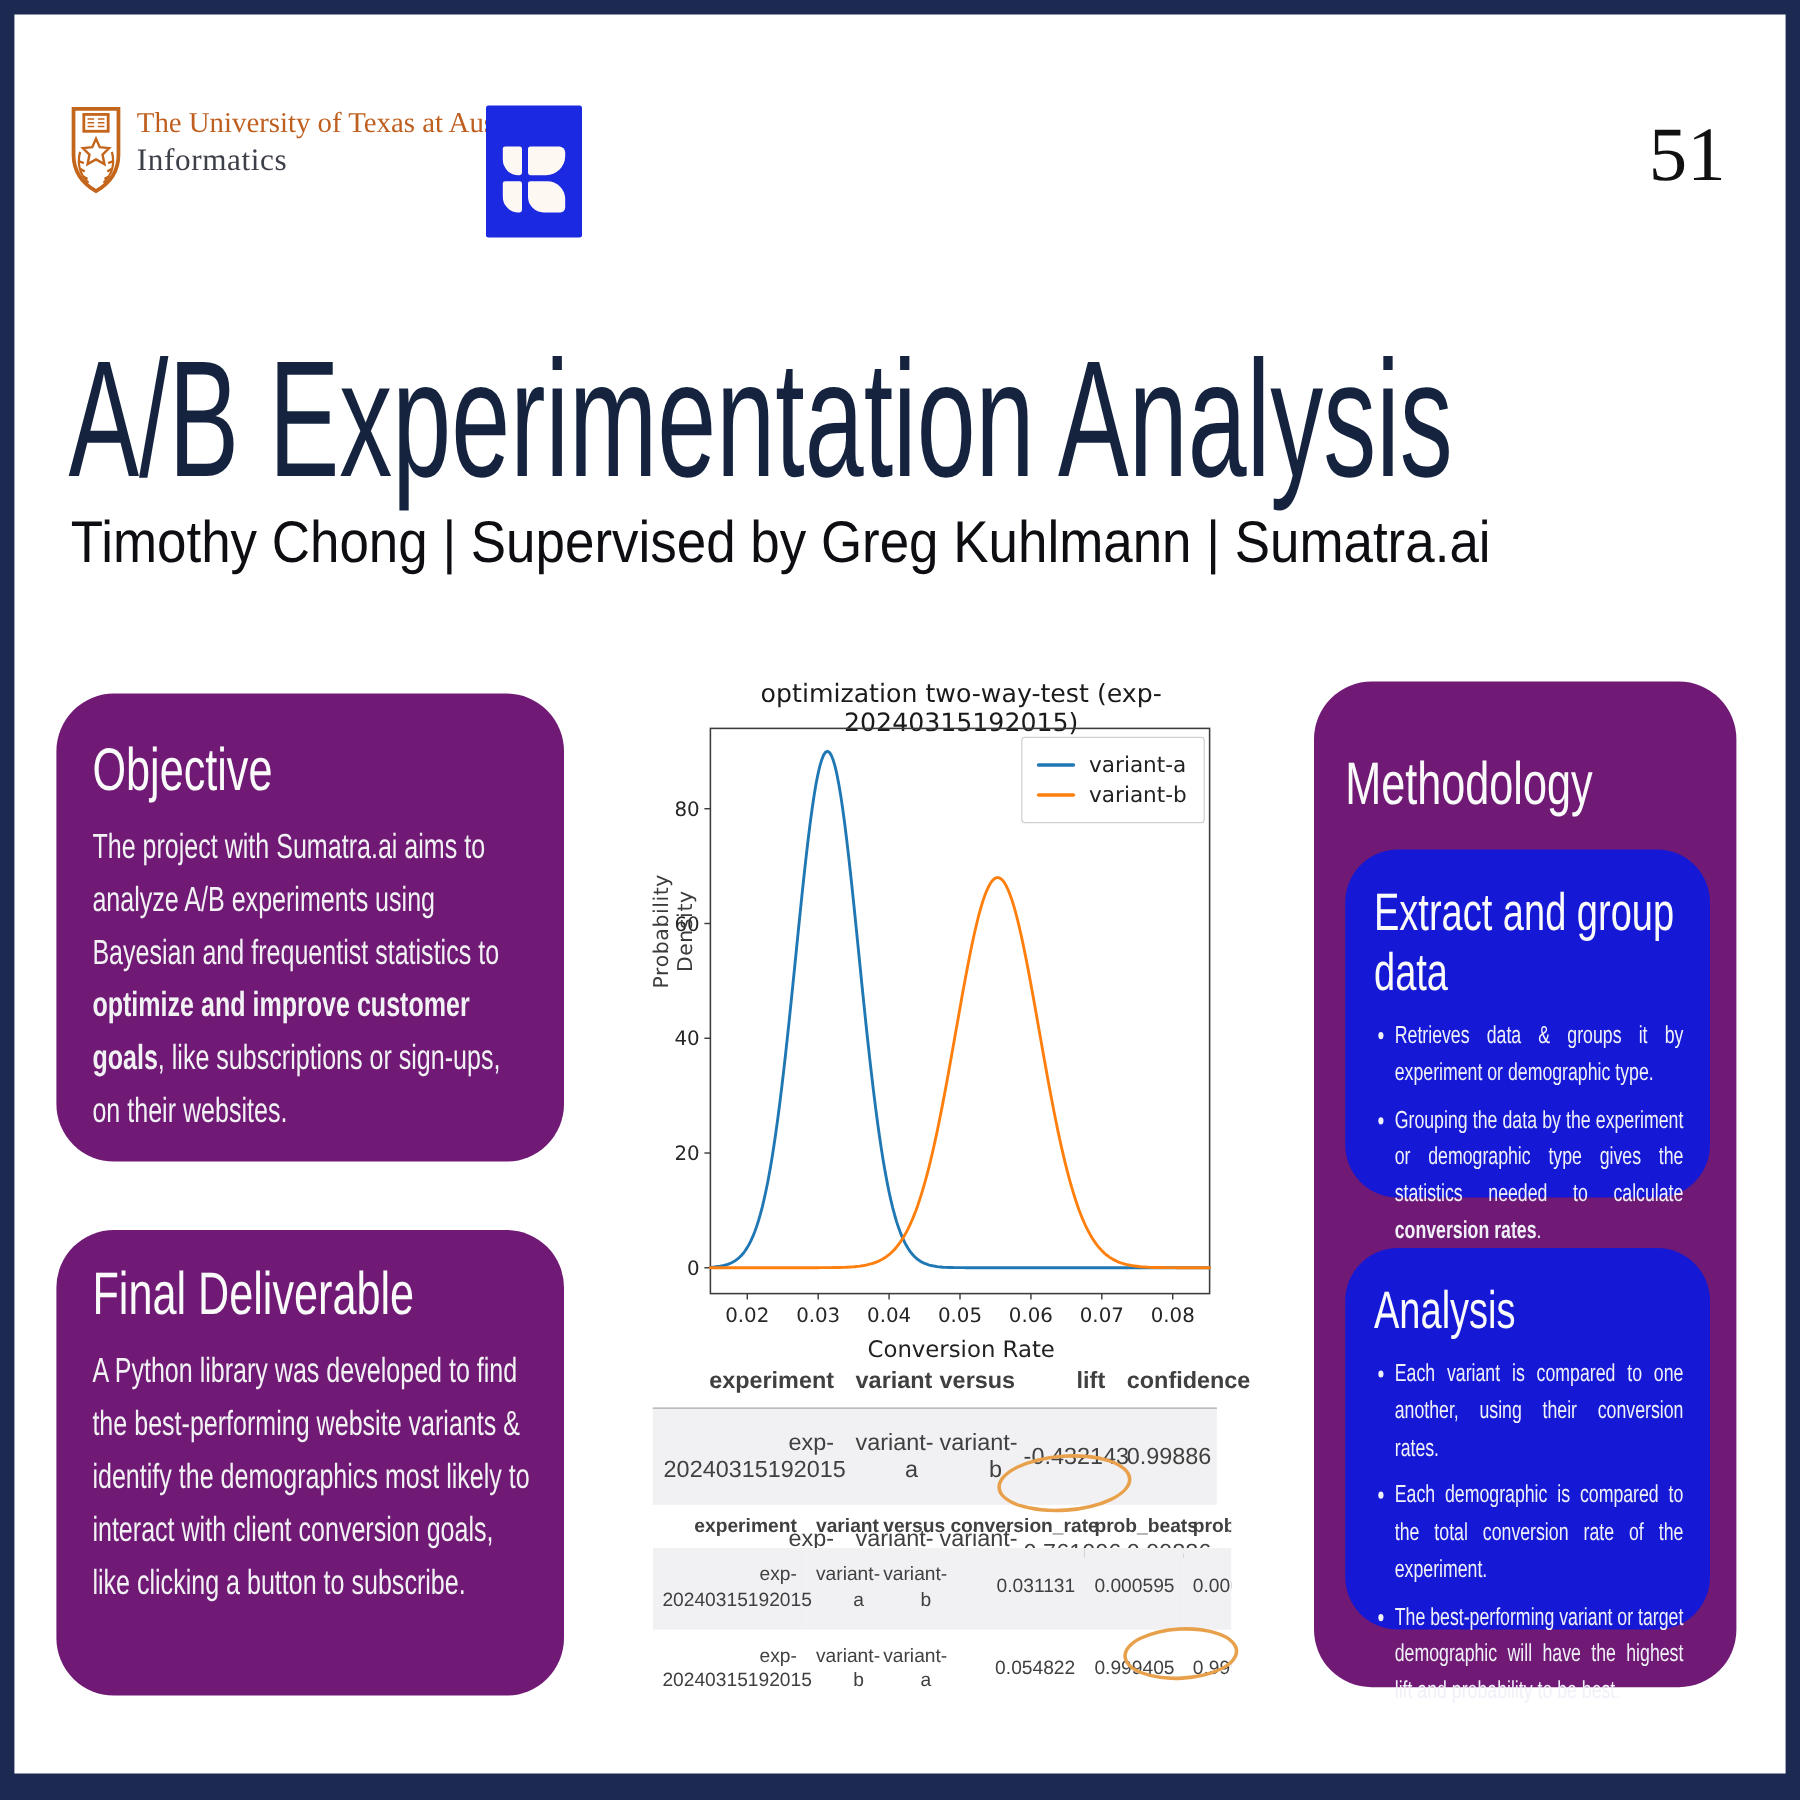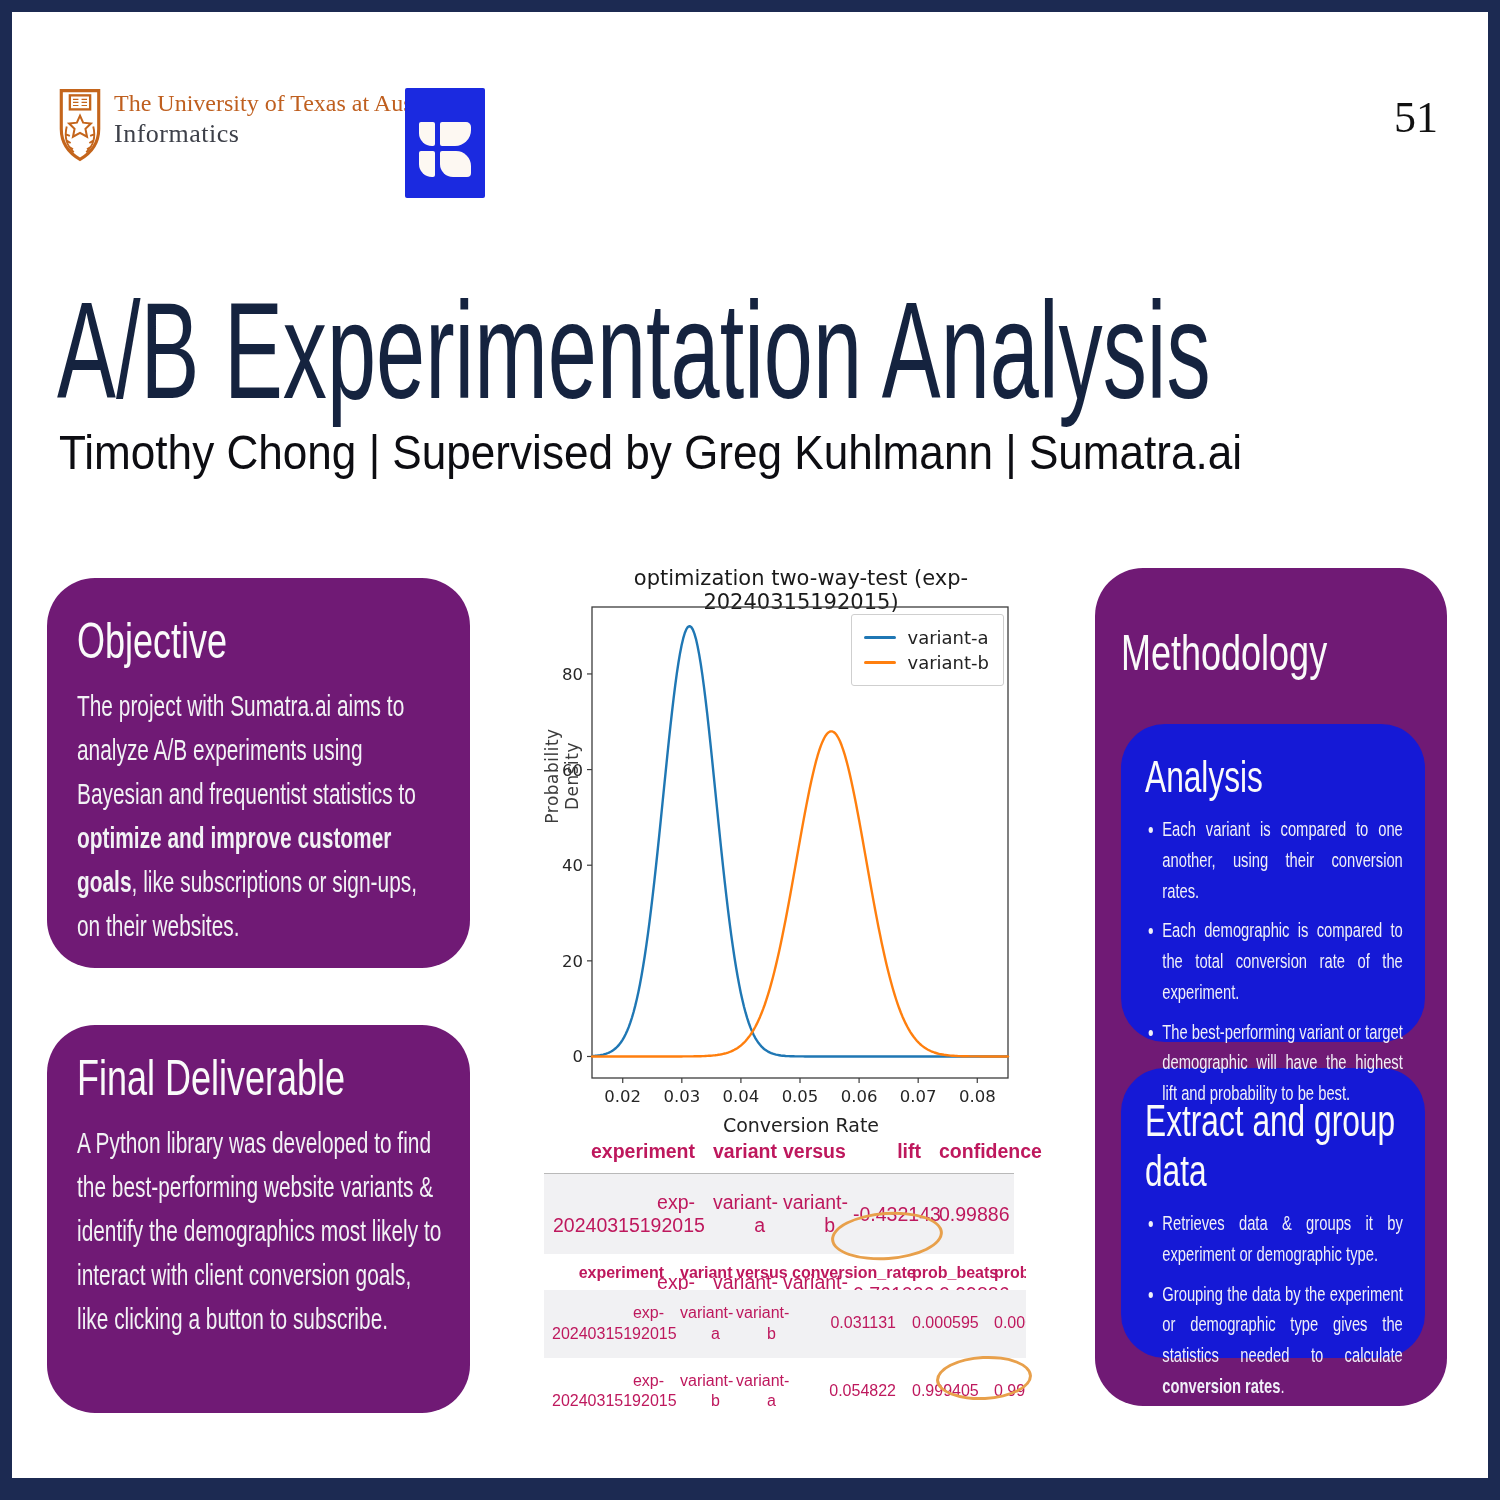--- a/index.html
+++ b/index.html
@@ -22,21 +22,21 @@
   .ut-line2 { color:#3d4049; font-size:26px; margin-top:2px; letter-spacing:0.5px; }
   .ut-line3 { color:#3d4049; font-size:25px; font-style:italic; margin-top:3px; }
   .sumatra-logo { position:absolute; left:405px; top:88px; width:80px; height:110px;
                   background:#1b2ae0; border-radius:2px; }
   .sumatra-logo .sq { position:absolute; background:#fdf8f2; }
   .sq1 { left:14px; top:34px; width:16px; height:24px; border-radius:2px 2px 2px 13px; }
   .sq2 { left:35px; top:34px; width:31px; height:24px; border-radius:2px 5px 16px 2px; }
   .sq3 { left:14px; top:63px; width:16px; height:26px; border-radius:2px 2px 2px 13px; }
   .sq4 { left:35px; top:63px; width:31px; height:26px; border-radius:2px 15px 4px 13px; }
   .page-number { position:absolute; right:62px; top:92px; font-family:"Liberation Serif", serif;
-                 font-size:44px; color:#111; }
+                 font-size:64px; color:#111; }
 
   
   .title { position:absolute; left:57px; top:280px; font-size:138px; line-height:1.02;
            color:#15233f; font-weight:400; }
   .subtitle { position:absolute; left:59px; top:424px; font-size:49px; color:#0d0d12; }
 
   
   .box { position:absolute; background:#701a75; border-radius:48px; color:#fff; }
   .box h2 { font-size:50px; font-weight:400; color:#fafafa; }
   .box p { font-size:29px; line-height:1.52; margin-top:14px; color:#f2f2f5; font-weight:400; }
@@ -64,21 +64,21 @@
             font-family:"DejaVu Sans", sans-serif; font-size:19px; color:#222; }
   .legend { position:absolute; right:14px; top:48px; background:#fff; border:1px solid #cfcfcf;
             border-radius:3px; padding:8px 14px 8px 12px; font-family:"DejaVu Sans", sans-serif;
             font-size:18px; color:#222; z-index:5; }
   .lrow { display:flex; align-items:center; gap:11px; margin:4px 0; }
   .lswatch { width:32px; height:3px; border-radius:2px; }
 
   
   .t1wrap { position:absolute; left:544px; top:1128px; width:470px; }
   .t2wrap { position:absolute; left:544px; top:1254px; width:482px; overflow:hidden; }
-  table { border-collapse:collapse; table-layout:fixed; color:#be185d; }
+  table { border-collapse:collapse; table-layout:fixed; color:#404040; }
   .t1 { width:470px; font-size:19.5px; }
   .t2 { width:534px; font-size:16px; }
   th { font-weight:bold; text-align:right; vertical-align:bottom; }
   td { text-align:right; vertical-align:middle; }
   .t1 th { padding:12px 9px 10px; border-bottom:1.6px solid #b9b9b9; }
   .t1 td { padding:17px 9px; }
   .t2 th { padding:10px 8px 8px; }
   .t2 td { padding:13px 8px; line-height:1.3; }
   .t2 th:last-child, .t2 td:last-child { padding-right:40px; }
   tr.stripe td { background:#f1f1f3; }
@@ -260,34 +260,34 @@
     </table>
   </div>
 
   <div class="ellipse e1"></div>
   <div class="ellipse e2"></div>
 
   <section class="box methodology">
     <div class="cond">
       <h2>Methodology</h2>
     </div>
+    <div class="bluebox bb1">
+      <div class="cond">
+        <h3>Extract and group data</h3>
+        <ul>
+          <li>Retrieves data &amp; groups it by experiment or demographic type.</li>
+          <li><span>Grouping the data by the experiment or demographic type gives the statistics needed to calculate </span><b>conversion rates</b><span>.</span></li>
+        </ul>
+      </div>
+    </div>
     <div class="bluebox bb2">
       <div class="cond">
         <h3>Analysis</h3>
         <ul>
           <li>Each variant is compared to one another, using their conversion rates.</li>
           <li>Each demographic is compared to the total conversion rate of the experiment.</li>
           <li>The best-performing variant or target demographic will have the highest lift and probability to be best.</li>
         </ul>
       </div>
     </div>
-    <div class="bluebox bb1">
-      <div class="cond">
-        <h3>Extract and group data</h3>
-        <ul>
-          <li>Retrieves data &amp; groups it by experiment or demographic type.</li>
-          <li><span>Grouping the data by the experiment or demographic type gives the statistics needed to calculate </span><b>conversion rates</b><span>.</span></li>
-        </ul>
-      </div>
-    </div>
   </section>
 
 </div>
 
 </body></html>

